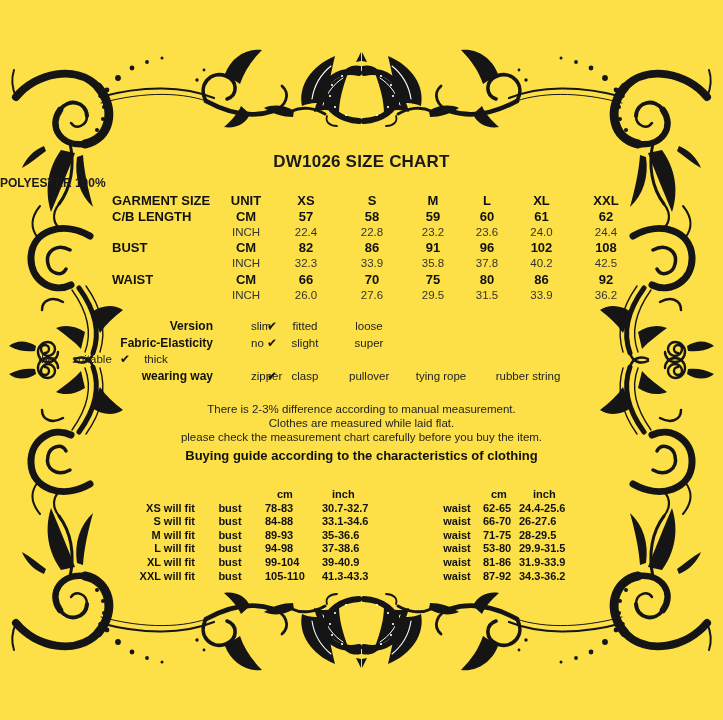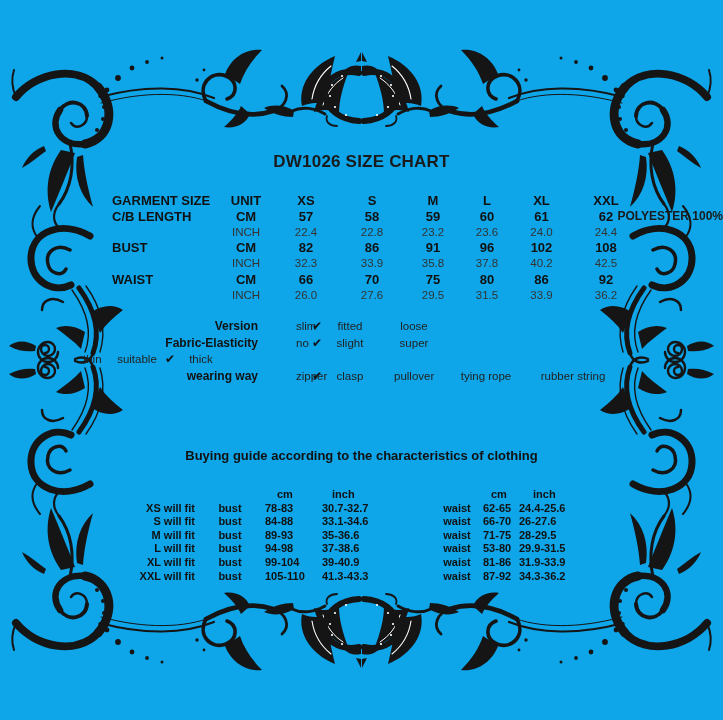--- a/index.html
+++ b/index.html
@@ -2,41 +2,41 @@
 <html><head>
 <meta charset="utf-8">
 <style>
   * { box-sizing: border-box; }
   html,body { margin:0; padding:0; }
   body {
     width:723px; height:720px; background:#ffffff;
     font-family:"Liberation Sans","DejaVu Sans",sans-serif;
     color:#1a1a1a;
   }
-  .page { position:relative; width:723px; height:720px; background:#0ea5e9; overflow:hidden; }
+  .page { position:relative; width:723px; height:720px; background:#fde047; overflow:hidden; }
   svg.frame { position:absolute; left:0; top:0; pointer-events:none; }
   .content { position:absolute; left:0; top:0; width:723px; height:720px; }
 
   .title { position:absolute; top:152px; left:0; width:100%; text-align:center;
            font-size:17px; font-weight:bold; letter-spacing:0.2px; }
-  .subtitle { position:absolute; top:176px; left:0; width:100%; text-align:right;
-              font-size:12px; font-weight:bold;margin-top:33px; }
+  .subtitle { position:absolute; top:176px; left:0; width:100%; text-align:left;
+              font-size:12px; font-weight:bold; }
 
   
   .size-grid { position:absolute; top:193px; left:112px; display:grid;
                grid-template-columns:108px 52px 68px 64px 58px 50px 59px 70px;
                grid-auto-rows:15.8px; }
   .size-grid .cell { font-size:11.5px; line-height:15.8px; text-align:center;
                      color:#333; white-space:nowrap; }
   .size-grid .cell.b { font-weight:bold; font-size:13px; color:#111; }
   .size-grid .cell.l { text-align:left; }
 
   
   .attrs { position:absolute; top:318px; left:0; }
-  .attr-row { display:flex; height:16.6px; align-items:center;margin-left:45px; }
+  .attr-row { display:flex; height:16.6px; align-items:center; }
   .attr-label { width:213px; text-align:right; font-weight:bold; font-size:12px;
                 white-space:nowrap; color:#111; }
   .opt { display:flex; align-items:center; }
   .opt-text { font-size:11.5px; color:#222; text-align:center; white-space:nowrap; }
   .opt.w0 .opt-text { width:48px;padding-left:38px; }
   .opt.w1 .opt-text { width:44px; }
   .opt.w2 .opt-text { width:40px; }
   .opt.w3 .opt-text { width:60px; }
   .opt.w4 .opt-text { width:70px; }
   .check { width:22px; text-align:center; font-size:12px; font-weight:bold; color:#111; }
@@ -275,20 +275,23 @@
             <span class="check" style="visibility: hidden;">✔</span>
           </span>
           <span class="opt w4">
             <span class="opt-text">rubber string</span>
             <span class="check" style="visibility: hidden;">✔</span>
           </span>
         </div>
       </div>
 
     <div class="notes">
+      <div>There is 2-3% difference according to manual measurement.</div>
+      <div>Clothes are measured while laid flat.</div>
+      <div>please check the measurement chart carefully before you buy the item.</div>
     </div>
 
     <div class="guide-heading">Buying guide according to the characteristics of clothing</div>
 
     <div class="guide-grid" id="guideTable">
         <div class="gcell g-r"></div>
         <div class="gcell g-c"></div>
         <div class="gcell g-l p12">cm</div>
         <div class="gcell g-l p12">inch</div>
         <div class="gcell "></div>

